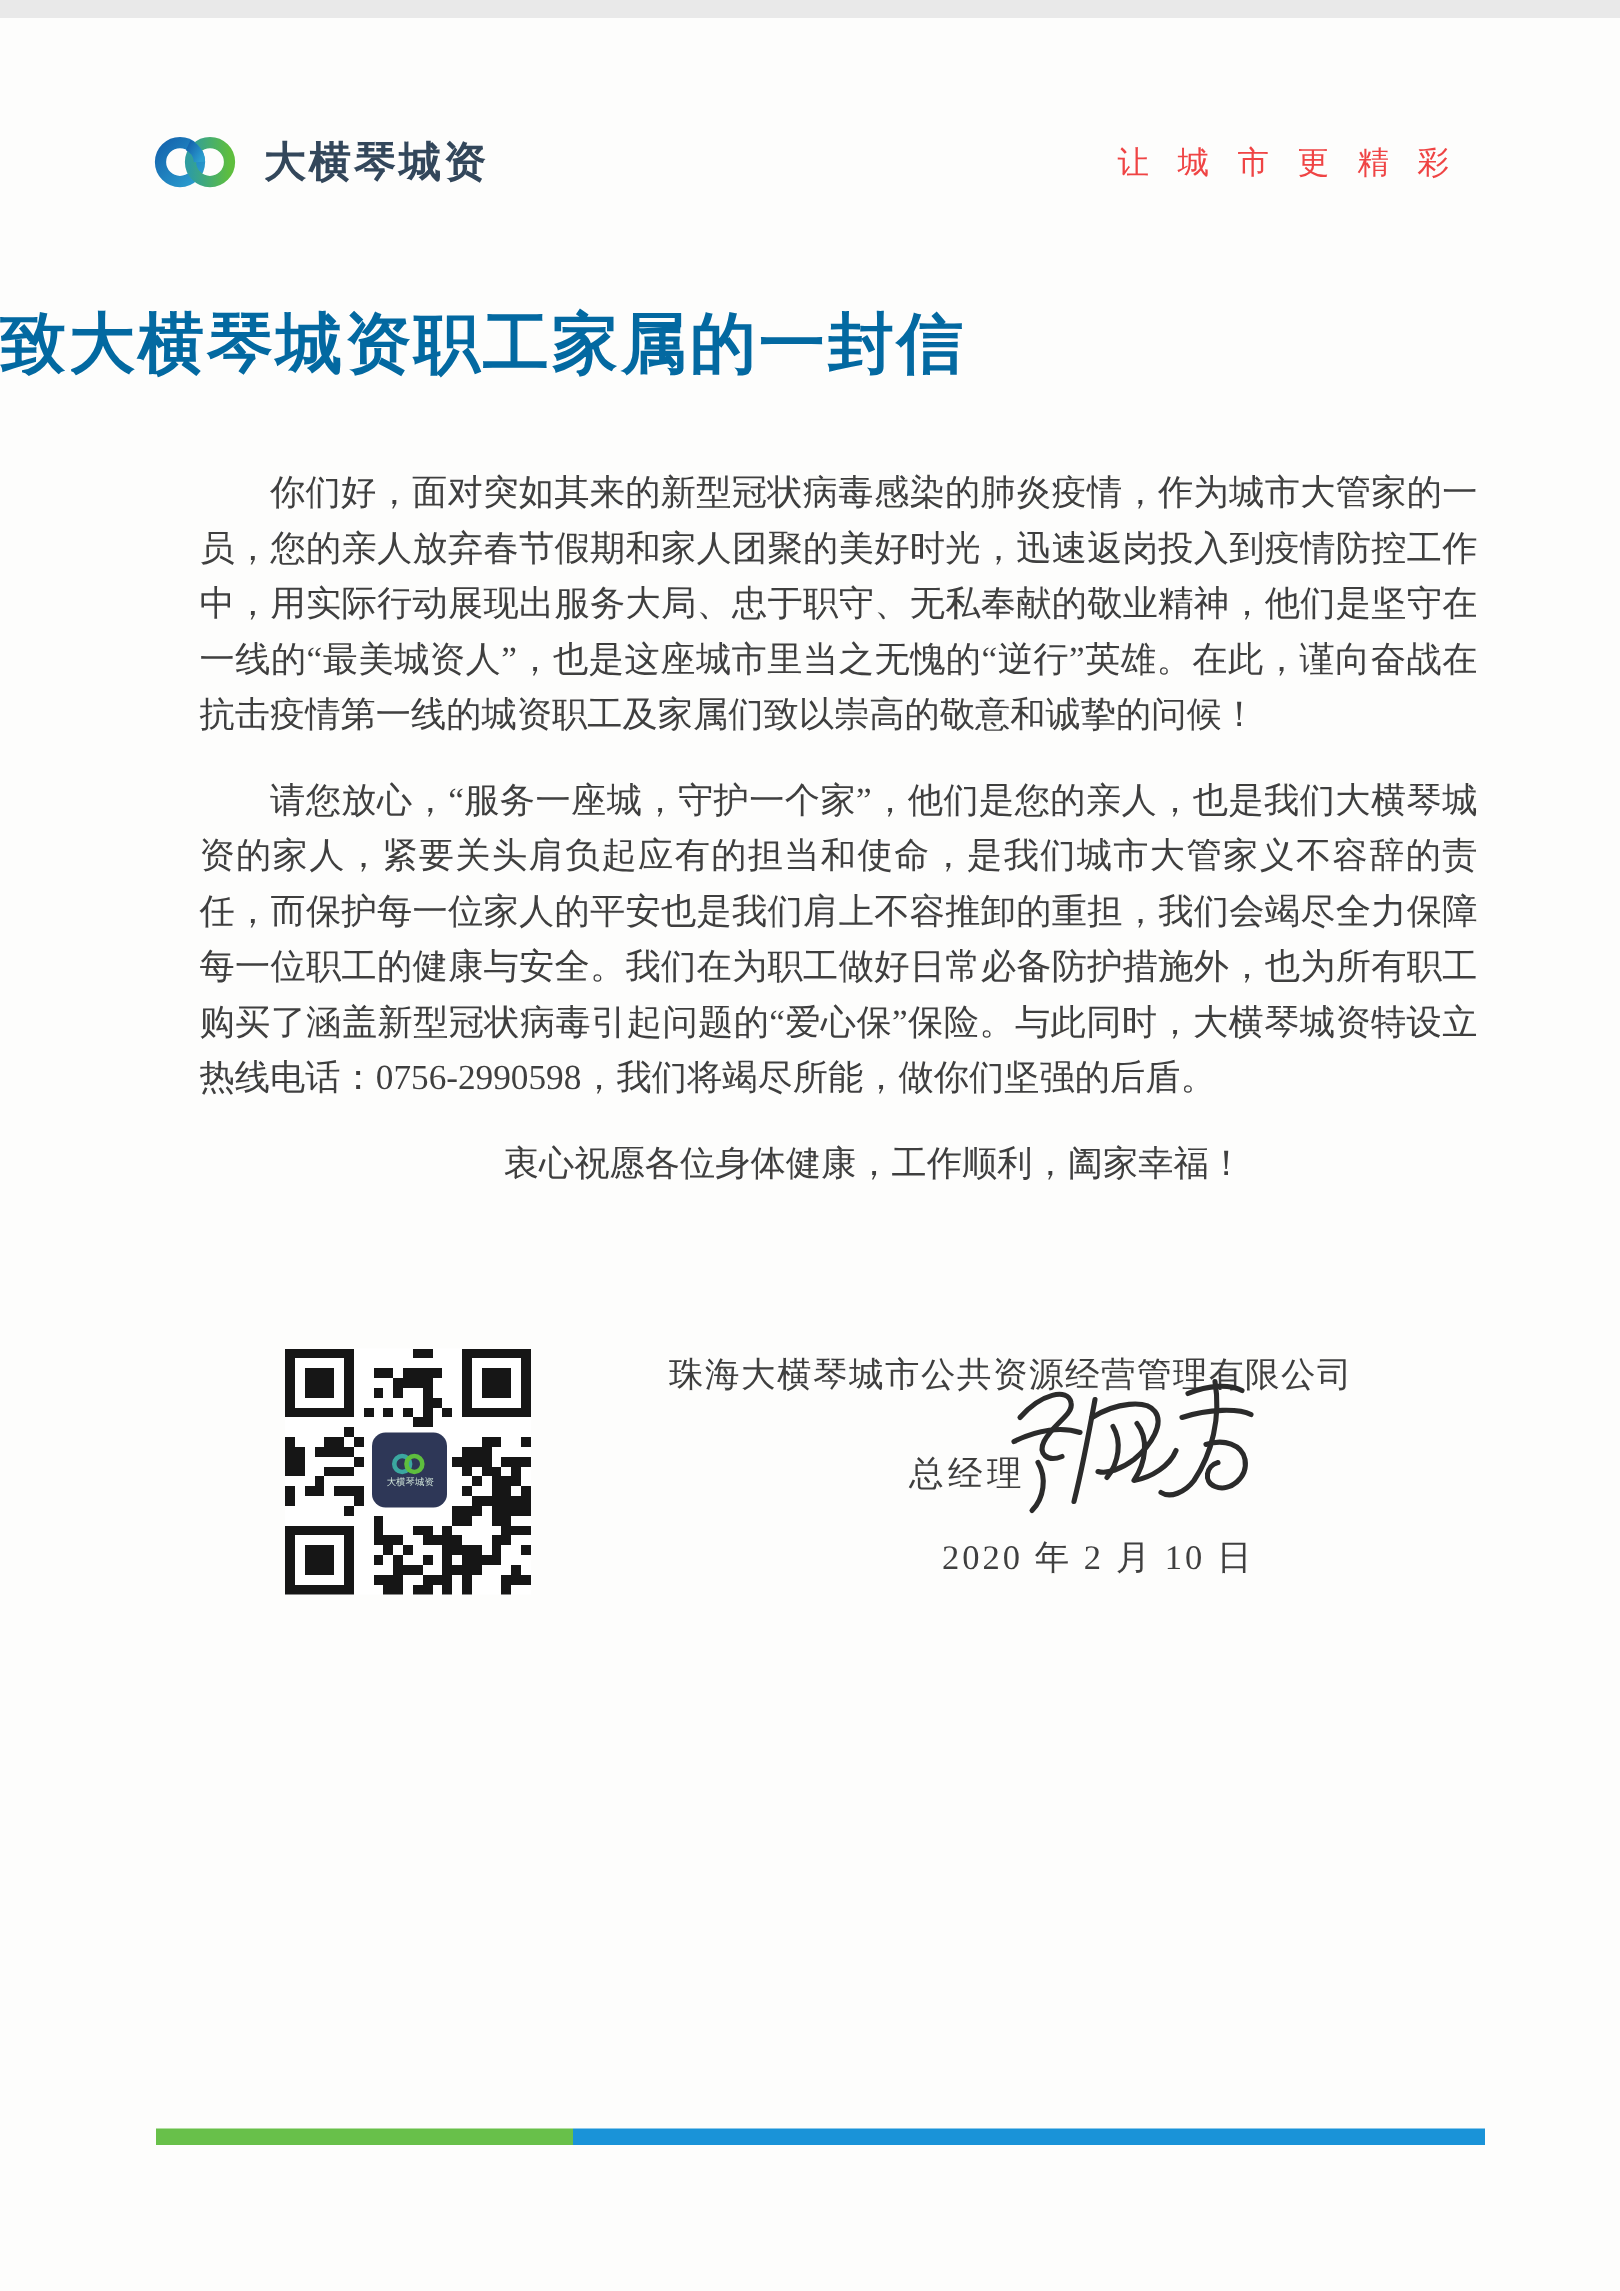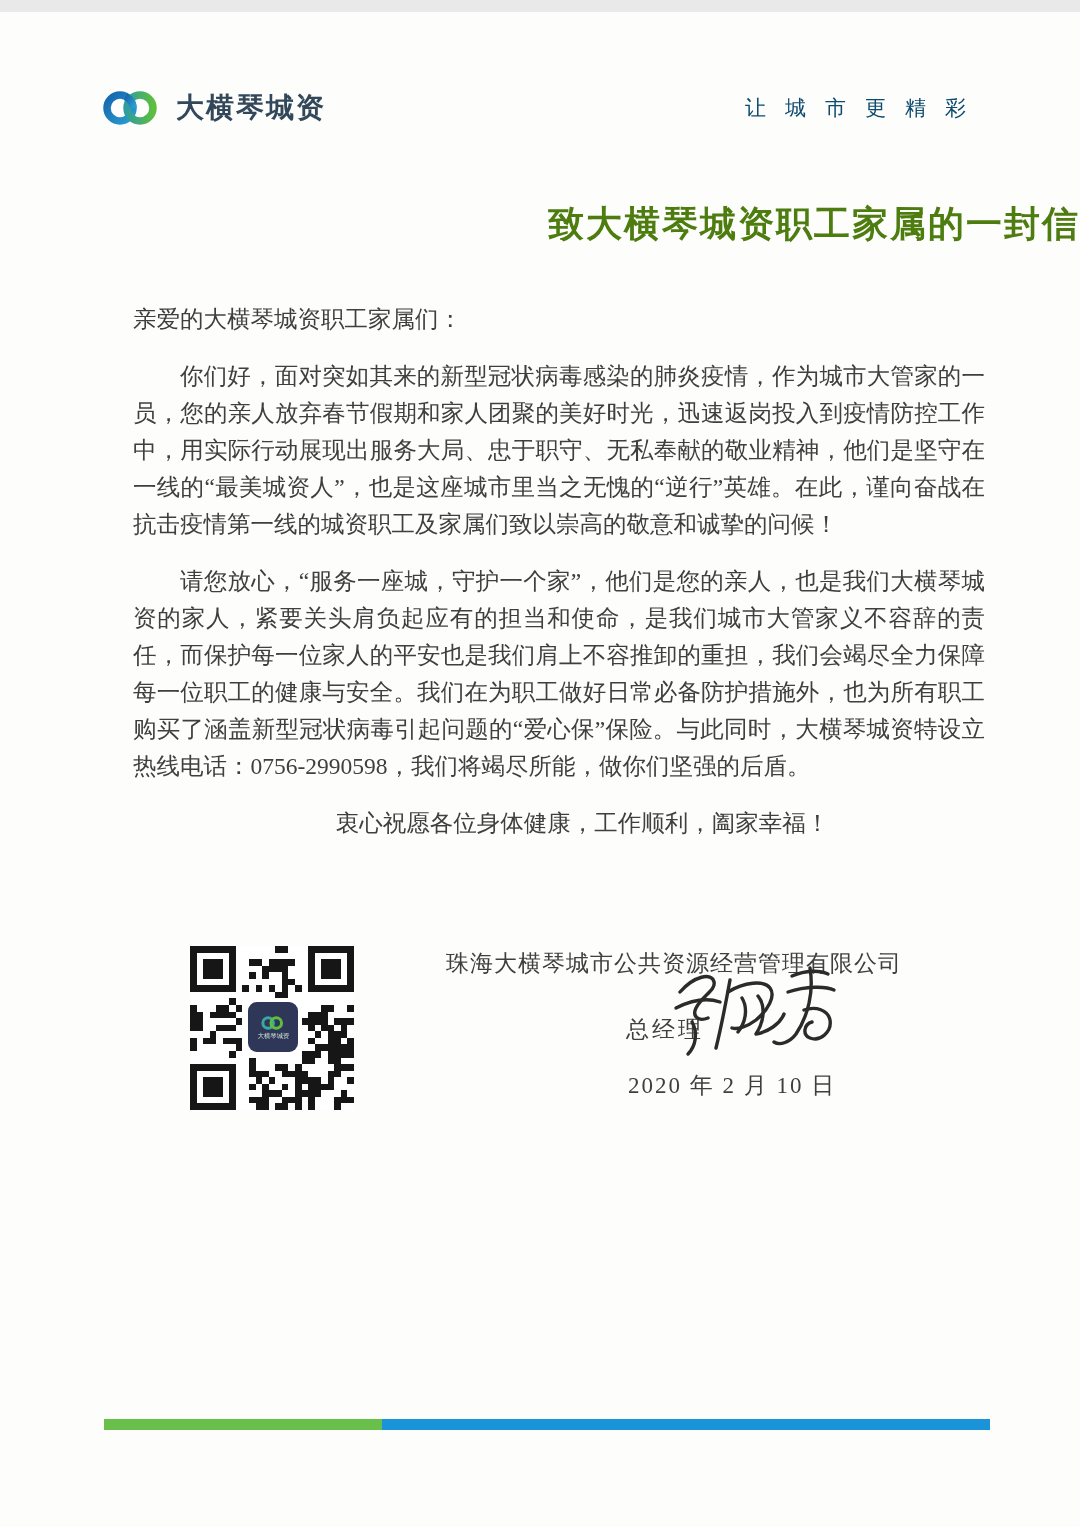--- a/index.html
+++ b/index.html
@@ -28,29 +28,29 @@
   .brand{display:flex;align-items:center;gap:12px;}
   .logo-mark{width:64px;height:44px;flex:0 0 auto;}
   .logo-word{
     font-family:"Liberation Sans","DejaVu Sans",sans-serif;
     font-weight:700;font-size:28px;letter-spacing:2px;
     color:#33475b;line-height:44px;
   }
   .tagline{
     font-family:Liberation Mono, monospace;
     font-weight:400;font-size:21px;
-    letter-spacing:19px;color:#0c4a6e;
+    letter-spacing:19px;color:#ef4444;
     padding-top:8px;white-space:nowrap;
   }
   
   .title{
     margin-top:70px;
-    text-align:right;
-    font-size:36px;font-weight:700;letter-spacing:2px;
-    color:#4d7c0f;
+    text-align:left;
+    font-size:44px;font-weight:700;letter-spacing:2px;
+    color:#0369a1;
   }
   
   .letter{
     margin:52px 95px 0 133px;
     font-size:23.5px;line-height:37px;
     text-align:justify;
   }
   .salutation{margin:0;}
   .letter p.para{margin:20px 0 0 0;text-indent:2em;}
   .letter p.short{margin:20px 0 0 0;text-indent:2em;text-align:center;font-family:Liberation Serif, serif;}
@@ -67,21 +67,21 @@
     display:flex;flex-direction:column;align-items:center;justify-content:center;
     box-shadow:0 0 0 3px #fff;
   }
   .qr-center svg{width:26px;height:18px;}
   .qr-center-label{
     font-family:"Liberation Sans","DejaVu Sans",sans-serif;
     font-size:7px;color:#cfe3d8;letter-spacing:0;line-height:8px;white-space:nowrap;
     transform:scale(.9);
   }
   .signoff-company{position:absolute;right:178px;top:44px;letter-spacing:1px;}
-  .signoff-role{position:absolute;left:626px;top:110px;letter-spacing:3px;}
+  .signoff-role{position:absolute;left:606px;top:110px;letter-spacing:3px;}
   .signature{position:absolute;left:668px;top:52px;width:175px;height:112px;}
   .signoff-date{position:absolute;left:628px;top:166px;letter-spacing:2px;}
   
   .accent-bar{
     position:absolute;left:104px;top:1407px;width:886px;height:11px;
     display:flex;
   }
   .accent-bar .green{width:31.4%;height:100%;background:var(--accent-green);}
   .accent-bar .blue{flex:1;height:100%;background:var(--accent-blue);}
 </style>
@@ -108,21 +108,20 @@
         <path d="M 25.5 10.7 A 13 13 0 0 1 33 22" fill="none" stroke="url(#gBlue)" stroke-width="7.5"></path>
       </svg>
       <div class="logo-word">大横琴城资</div>
     </div>
     <div class="tagline">让城市更精彩</div>
   </div>
 
   <div class="title">致大横琴城资职工家属的一封信</div>
 
   <div class="letter">
-    <p class="salutation">亲爱的大横琴城资职工家属们：</p>
     <p class="para">你们好，面对突如其来的新型冠状病毒感染的肺炎疫情，作为城市大管家的一员，您的亲人放弃春节假期和家人团聚的美好时光，迅速返岗投入到疫情防控工作中，用实际行动展现出服务大局、忠于职守、无私奉献的敬业精神，他们是坚守在一线的“最美城资人”，也是这座城市里当之无愧的“逆行”英雄。在此，谨向奋战在抗击疫情第一线的城资职工及家属们致以崇高的敬意和诚挚的问候！</p>
     <p class="para">请您放心，“服务一座城，守护一个家”，他们是您的亲人，也是我们大横琴城资的家人，紧要关头肩负起应有的担当和使命，是我们城市大管家义不容辞的责任，而保护每一位家人的平安也是我们肩上不容推卸的重担，我们会竭尽全力保障每一位职工的健康与安全。我们在为职工做好日常必备防护措施外，也为所有职工购买了涵盖新型冠状病毒引起问题的“爱心保”保险。与此同时，大横琴城资特设立热线电话：0756-2990598，我们将竭尽所能，做你们坚强的后盾。</p>
     <p class="short">衷心祝愿各位身体健康，工作顺利，阖家幸福！</p>
   </div>
 
   <div class="signoff">
 
     <div class="qr">
       <svg id="qr-svg" viewBox="0 0 25 25" shape-rendering="crispEdges" aria-hidden="true">
           <rect x="0" y="0" width="1" height="1" fill="#161616"></rect>

